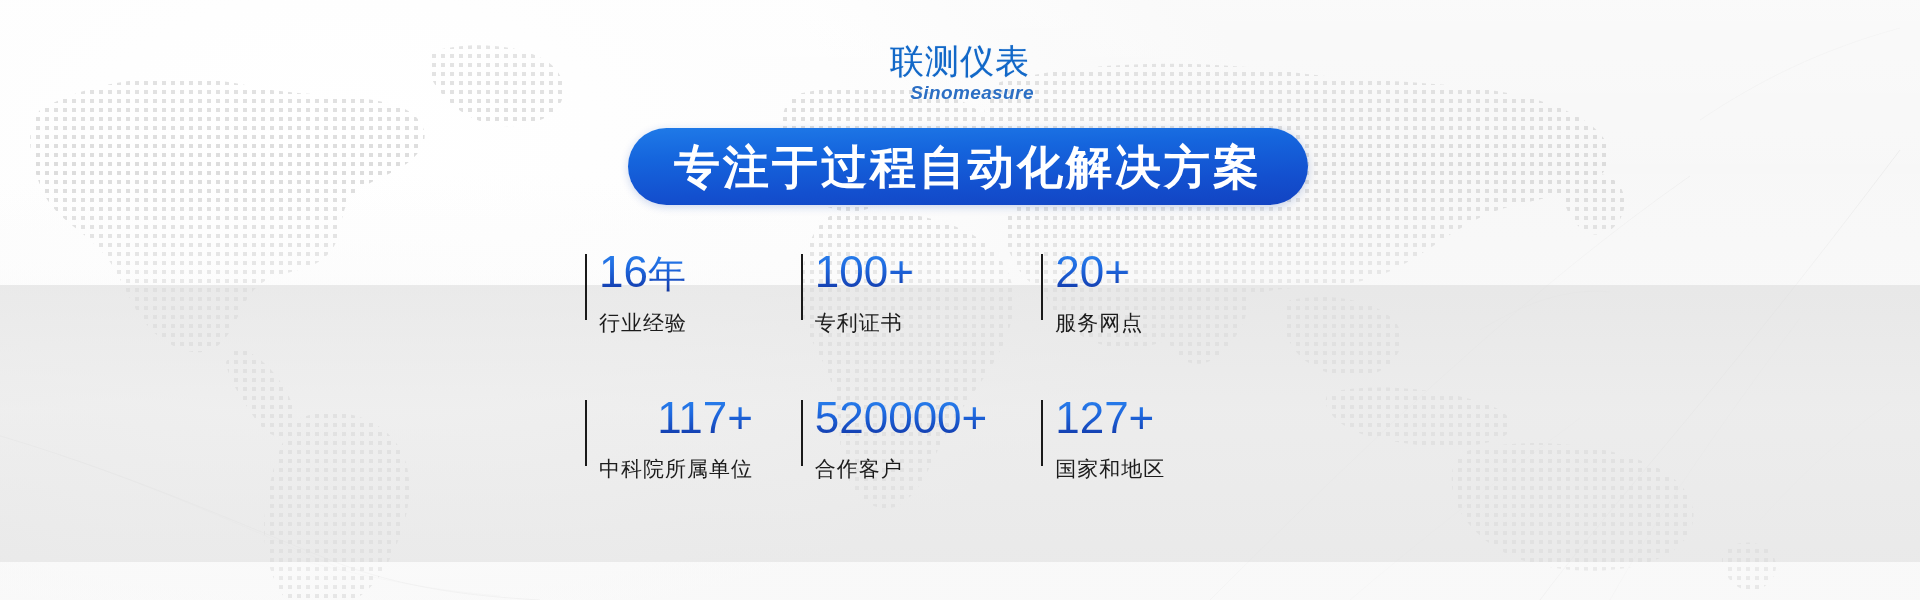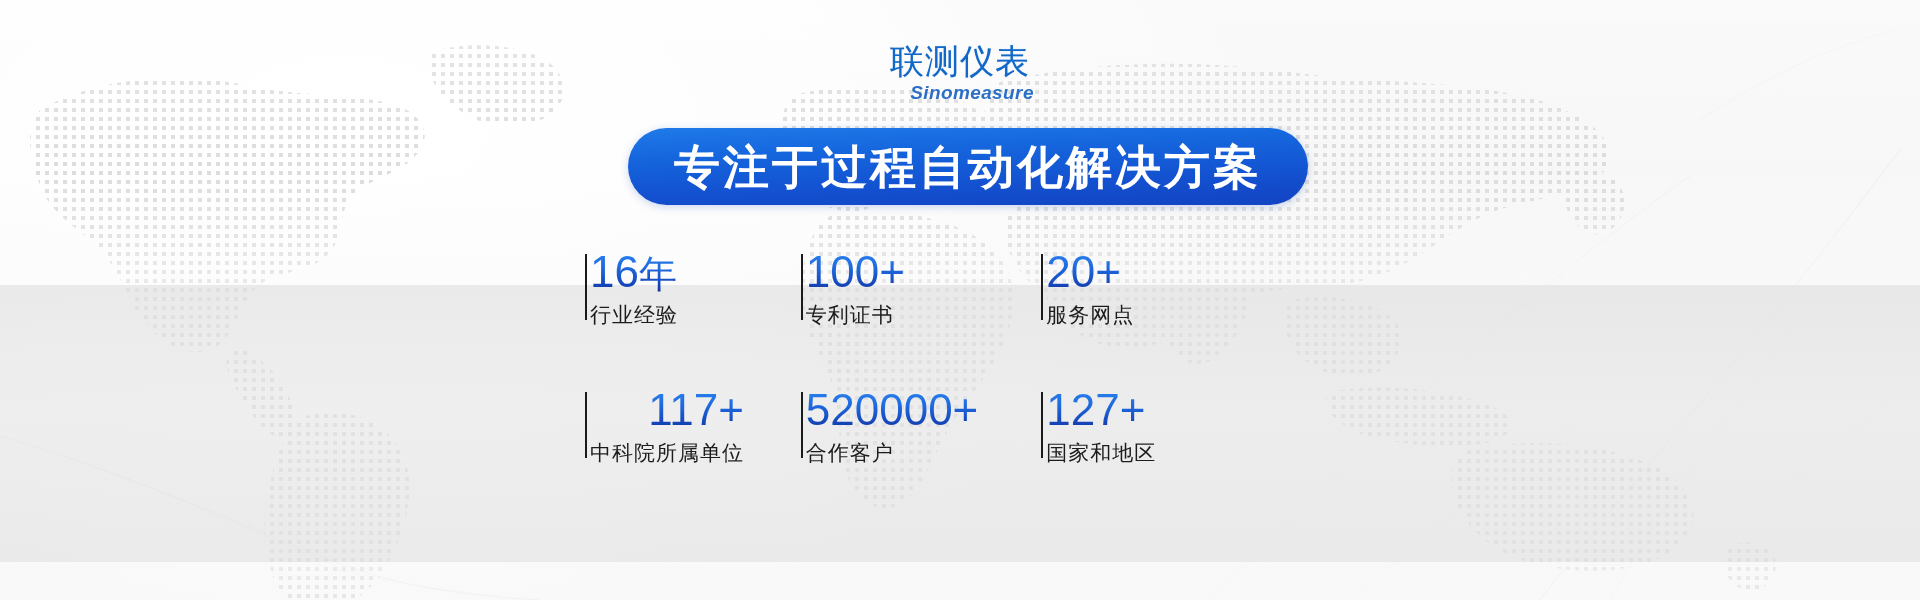--- a/index.html
+++ b/index.html
@@ -94,21 +94,21 @@
   .stats{
     position:absolute;
     left:585px; top:250px;
     width:640px;
   }
   .stat-row{ display:flex; }
   .stat-row + .stat-row{ margin-top:59px; }
 
   .stat{
     display:flex;
-    padding-left:5px;
+    padding-left:14px;
     position:relative;
   }
   .stat::before{
     content:"";
     position:absolute; left:0; top:4px;
     width:2px; height:66px;
     background:#1a1a1a;
   }
   .stat-body{ display:flex; flex-direction:column; }
 
@@ -118,21 +118,21 @@
     letter-spacing:0px;
     background:linear-gradient(180deg,#2b84ee 0%,#1f6ae0 38%,#1545b8 78%,#10308f 100%);
     -webkit-background-clip:text; background-clip:text;
     -webkit-text-fill-color:transparent; color:transparent;
     white-space:nowrap;
   }
   .stat-value .unit{ font-family:"DejaVu Sans","Liberation Sans",sans-serif; font-size:38px; }
   .stat-label{
     font-family:Liberation Mono, monospace;
     font-size:21px; font-weight:400; color:#1c1c1c;
-    letter-spacing:1px; margin-top:6px; white-space:nowrap;
+    letter-spacing:1px; margin-top:14px; white-space:nowrap;
   }
 
   
   .c1{ width:235px; }
   .c2{ width:262px; }
   .c3{ width:200px; }
   
   .d1{ width:235px;text-align:right; }
   .d2{ width:262px; }
   .d3{ width:200px; }

